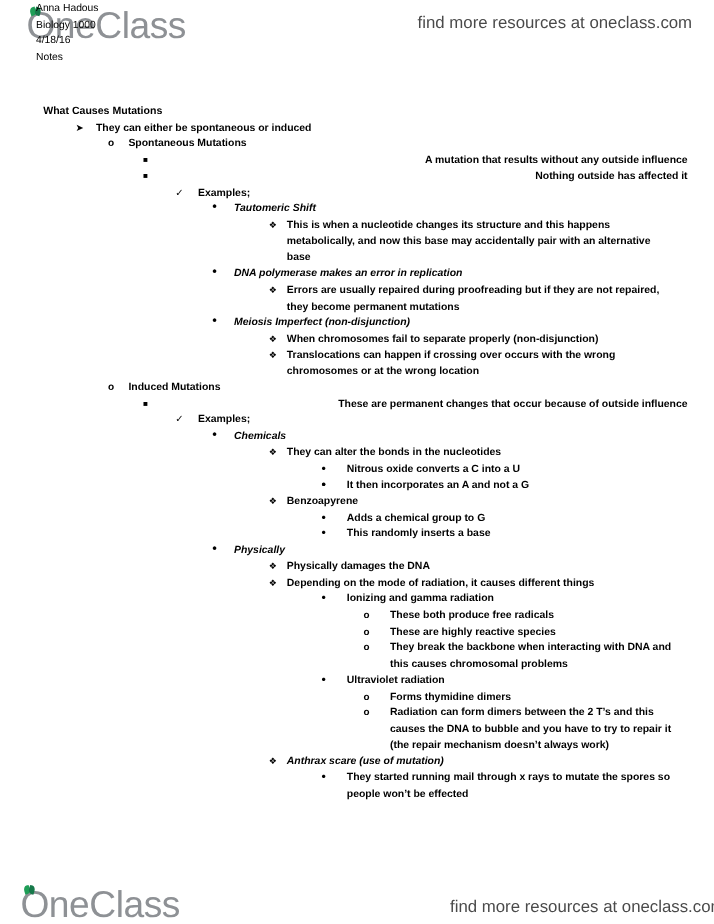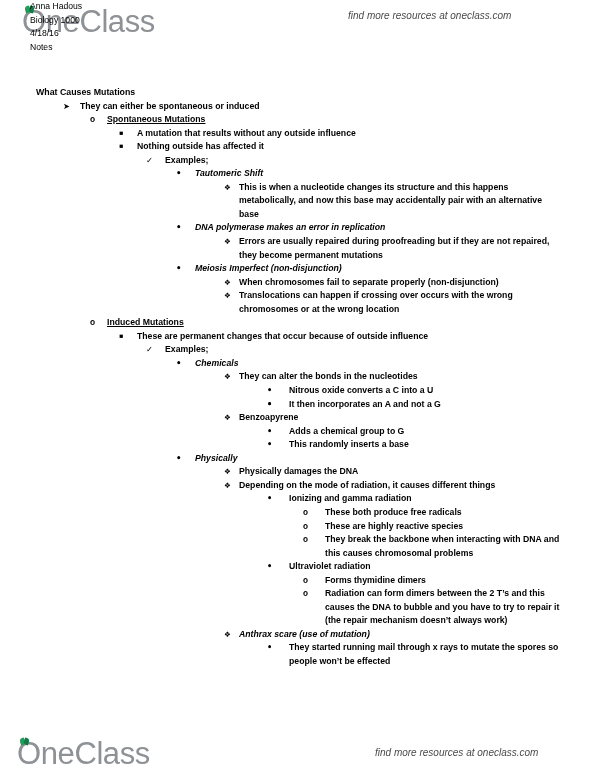--- a/index.html
+++ b/index.html
@@ -56,24 +56,23 @@
     border-radius: 0 60% 0 60%;
     transform: rotate(18deg);
     left: 1px;
     top: 0;
   }
   #logo-top { left: 22px; top: 4px; }
   #logo-bottom { left: 17px; top: 736px; }
 
   .resources-note {
     position: absolute;
-    font-size: 10px;
+    font-size: 14px;
     color: #4a4a4a;
     white-space: nowrap;
-    font-style: italic;
   }
   #resources-top { left: 348px; top: 10px; }
   #resources-bottom { left: 375px; top: 747px; }
 
   
   #meta {
     position: absolute;
     left: 30px;
     top: 0;
     font-size: 8.6px;
@@ -113,26 +112,26 @@
   .lvl-h .txt { padding-left: 0; }
 
   
   .lvl-1 { padding-left: 63px; font-weight: bold; }
   .lvl-1 .bul { left: 63px; font-family: "DejaVu Sans", sans-serif; font-size: 8.2px; }
   .lvl-1 .txt { padding-left: 17px; }
 
   
   .lvl-2 { padding-left: 90px; font-weight: bold; }
   .lvl-2 .bul { left: 90px; font-size: 8.4px; }
-  .lvl-2 .txt { padding-left: 17px; text-decoration: underline; }
+  .lvl-2 .txt { padding-left: 17px; }
 
   
   .lvl-3 { padding-left: 119px; font-weight: bold; }
   .lvl-3 .bul { left: 119px; font-family: "DejaVu Sans", sans-serif; font-size: 6.6px; }
-  .lvl-3 .txt { padding-left: 18px; }
+  .lvl-3 .txt { padding-left: 18px; text-align: right; }
 
   
   .lvl-4 { padding-left: 146px; font-weight: bold; }
   .lvl-4 .bul { left: 146px; font-family: "DejaVu Sans", sans-serif; font-size: 8.2px; }
   .lvl-4 .txt { padding-left: 19px; }
 
   
   .lvl-5 { padding-left: 176px; font-weight: bold; font-style: italic; }
   .lvl-5 .bul { left: 176px; font-family: "DejaVu Sans", sans-serif; font-size: 8.6px; font-style: normal; }
   .lvl-5 .txt { padding-left: 19px; }

